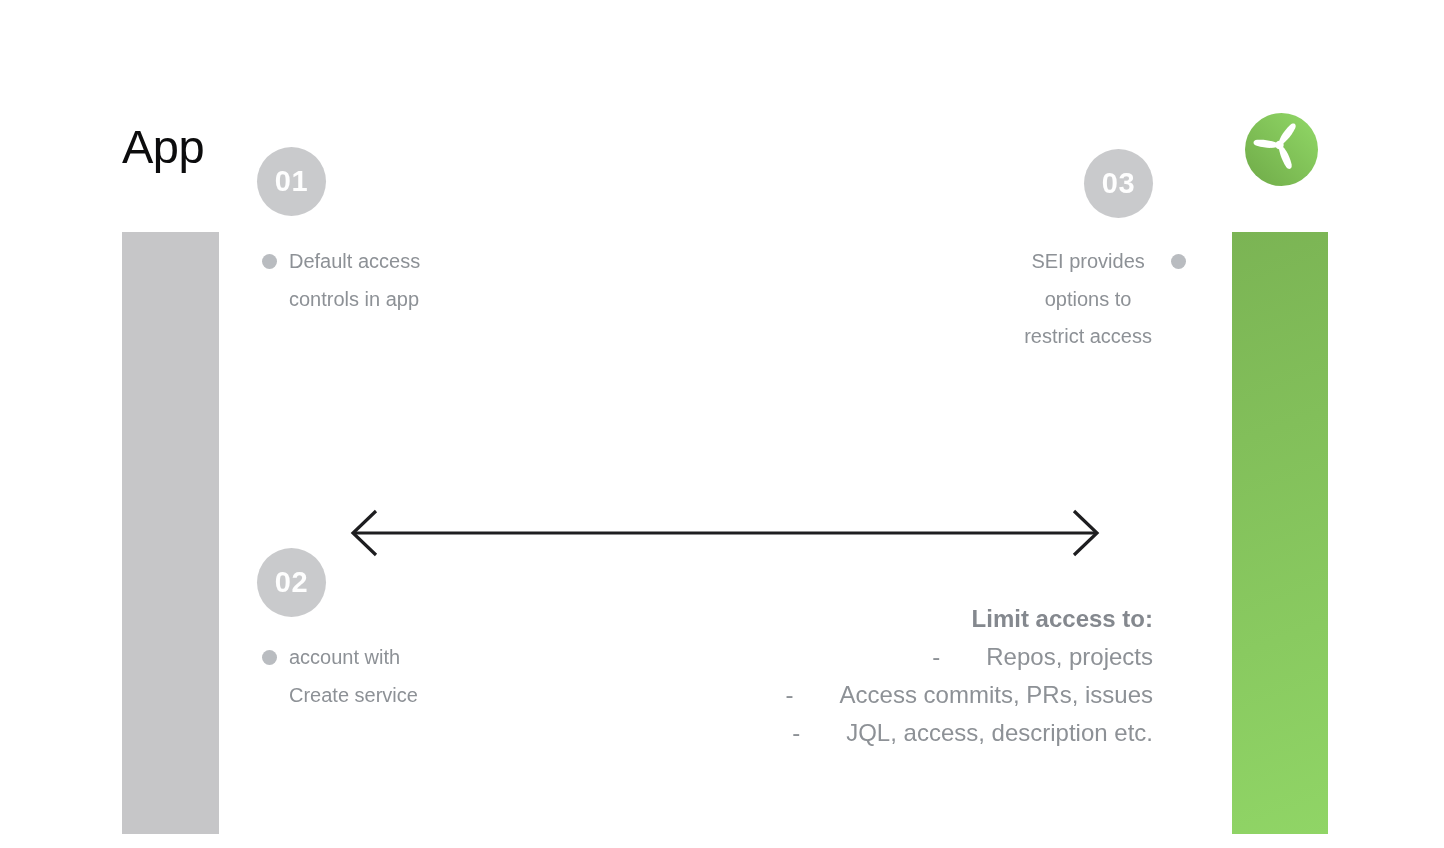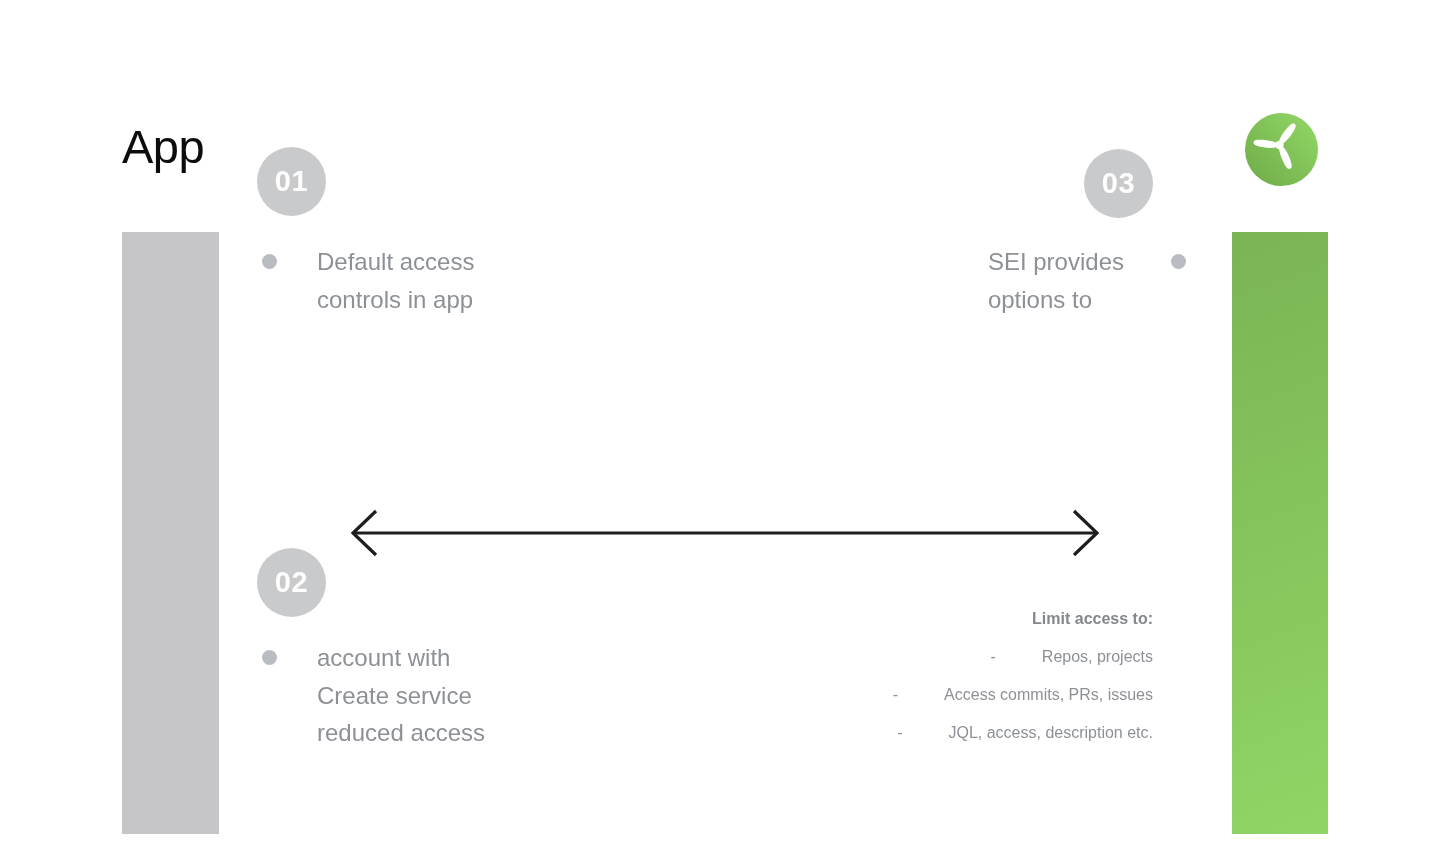--- a/index.html
+++ b/index.html
@@ -75,50 +75,49 @@
     letter-spacing: 0.5px;
   }
   .circle-01 { left: 257px; top: 147px; }
   .circle-02 { left: 257px; top: 548px; text-align: center; }
   .circle-03 { left: 1084px; top: 149px; }
 
   .note {
     position: absolute;
     display: flex;
     align-items: flex-start;
-    font-size: 24px;
+    font-size: 20px;
     color: var(--text-gray);
     line-height: 37.5px;
-    gap: 28px;
   }
   .bullet {
     width: 15px;
     height: 15px;
     border-radius: 50%;
     background: var(--bullet-gray);
     margin-top: 11px;
     flex: 0 0 auto;
   }
   .note-left { left: 262px; top: 243px; }
   .note-left .bullet { margin-right: 12px; }
   .note-02 { left: 262px; top: 639px; }
   .note-right {
     right: 258px;
     top: 243px;
     flex-direction: row;
   }
-  .note-right .note-lines { text-align: left; }
+  .note-right .note-lines { text-align: center; }
   .note-right .bullet { margin-left: 19px; }
 
   .limit-block {
     position: absolute;
     right: 291px;
     top: 600px;
     text-align: right;
-    font-size: 16px;
+    font-size: 24px;
     color: var(--text-gray);
     line-height: 38px;
   }
   .limit-title {
     font-weight: 700;
     color: var(--bold-gray);
   }
   .limit-item {
     display: flex;
     justify-content: flex-end;
@@ -179,28 +178,28 @@
       <div>Default access</div>
       <div>controls in app</div>
     </div>
   </div>
 
   <div class="note note-left note-02">
     <span class="bullet"></span>
     <div class="note-lines">
       <div>account with</div>
       <div>Create service</div>
-      <div>reduced access</div>
     </div>
   </div>
 
   <div class="note note-right">
     <div class="note-lines">
       <div>SEI provides</div>
       <div>options to</div>
+      <div>restrict access</div>
     </div>
     <span class="bullet"></span>
   </div>
 
   <svg class="arrow-svg" width="752" height="52" viewBox="0 0 752 52">
     <path d="M4 26 H748"></path>
     <path d="M27 4 L4 26 L27 48"></path>
     <path d="M725 4 L748 26 L725 48"></path>
   </svg>
 

